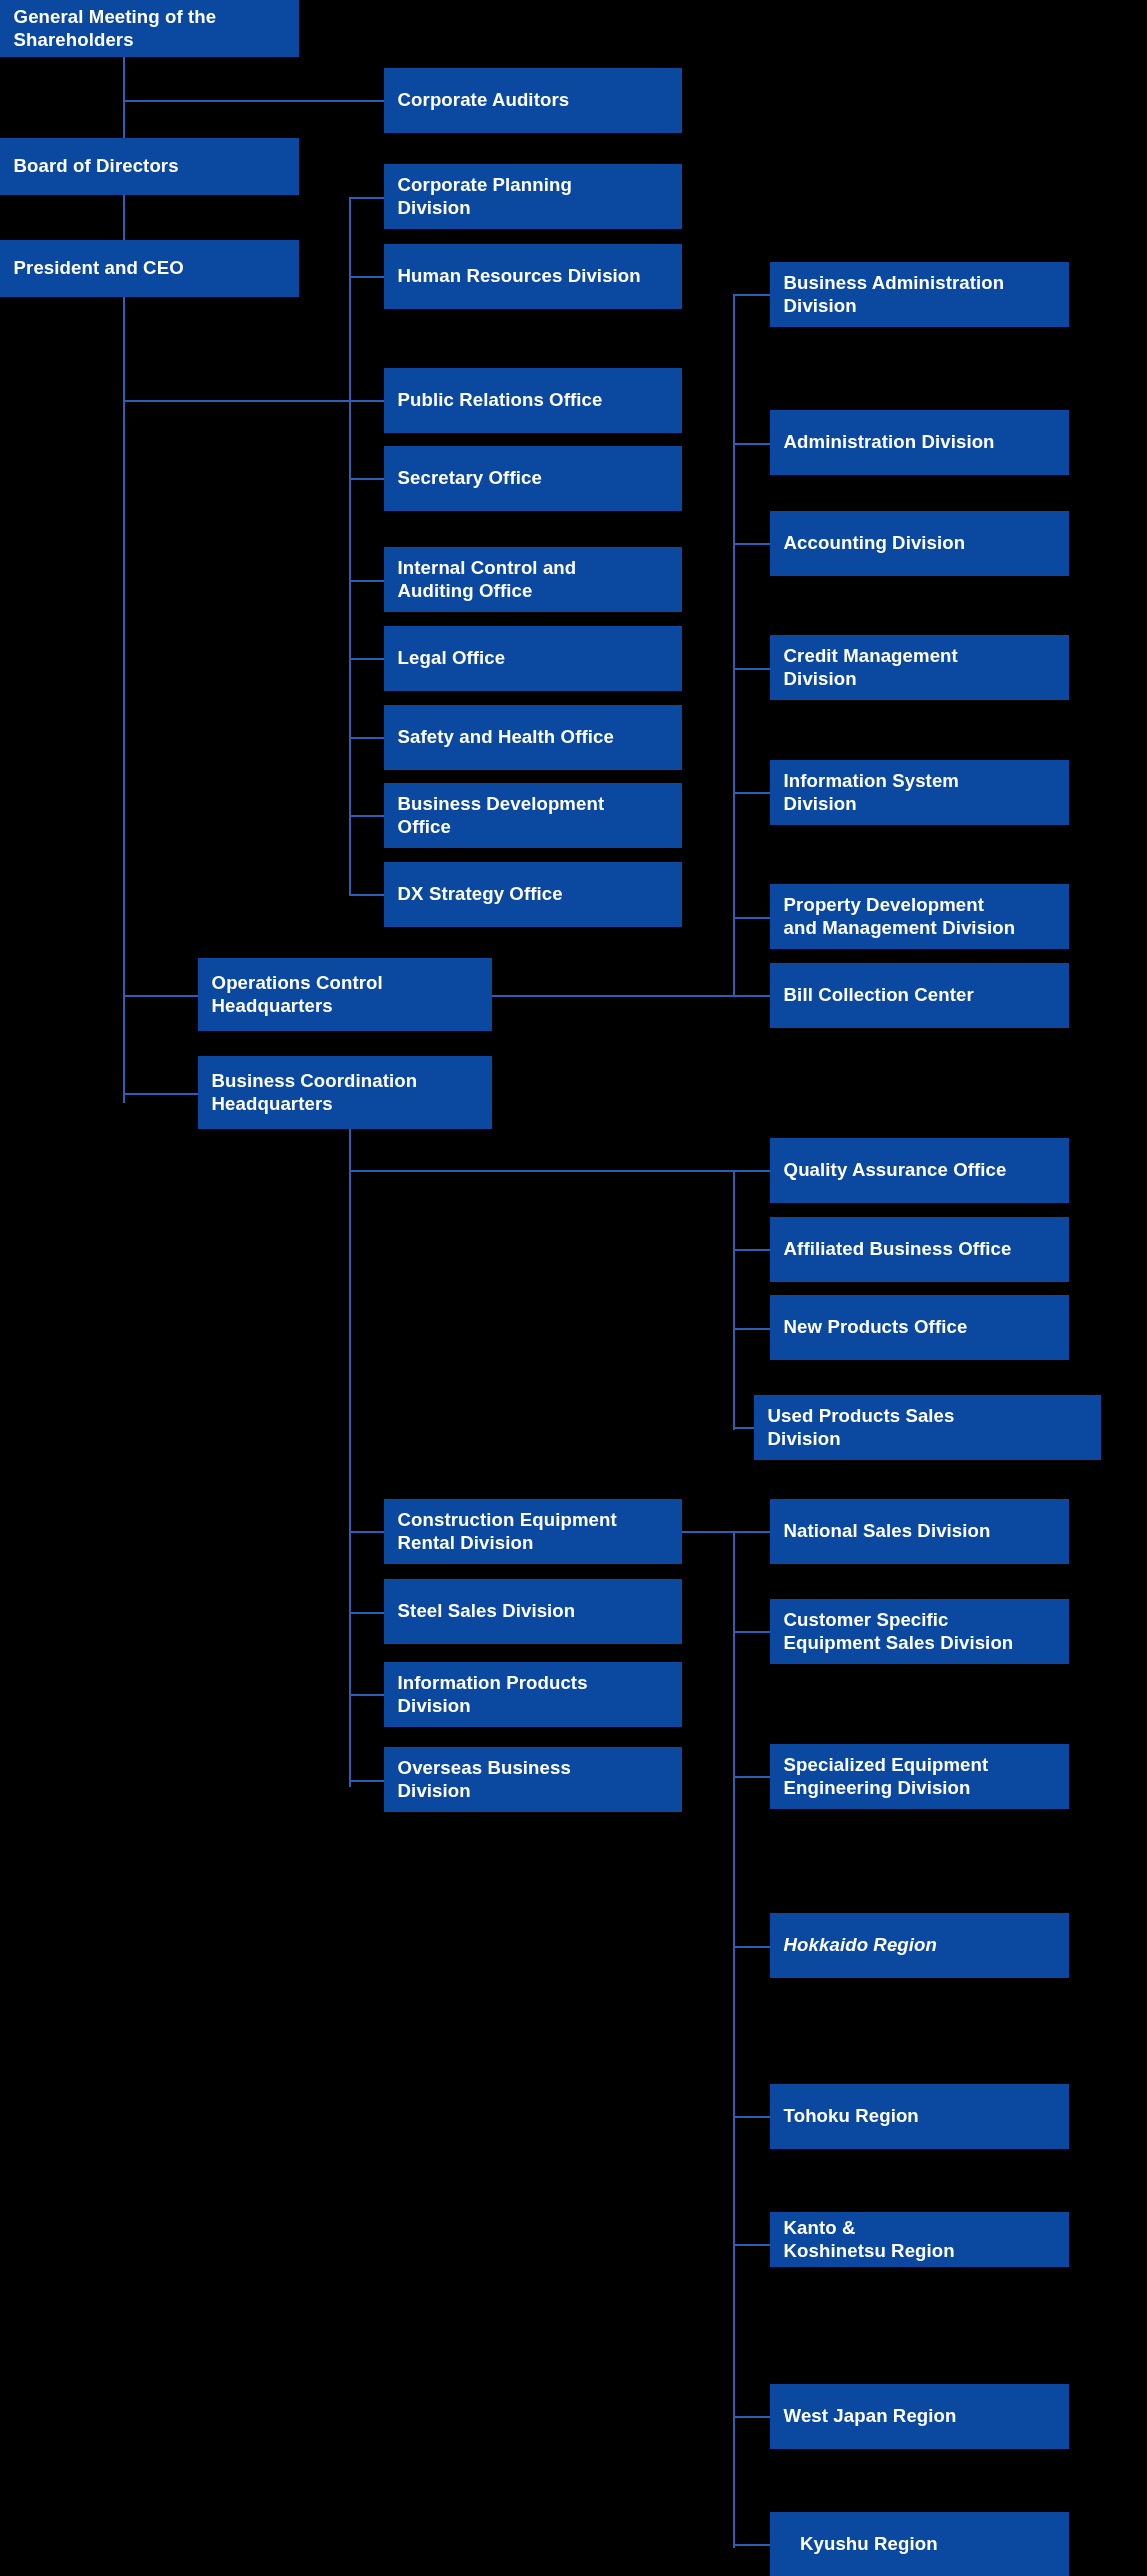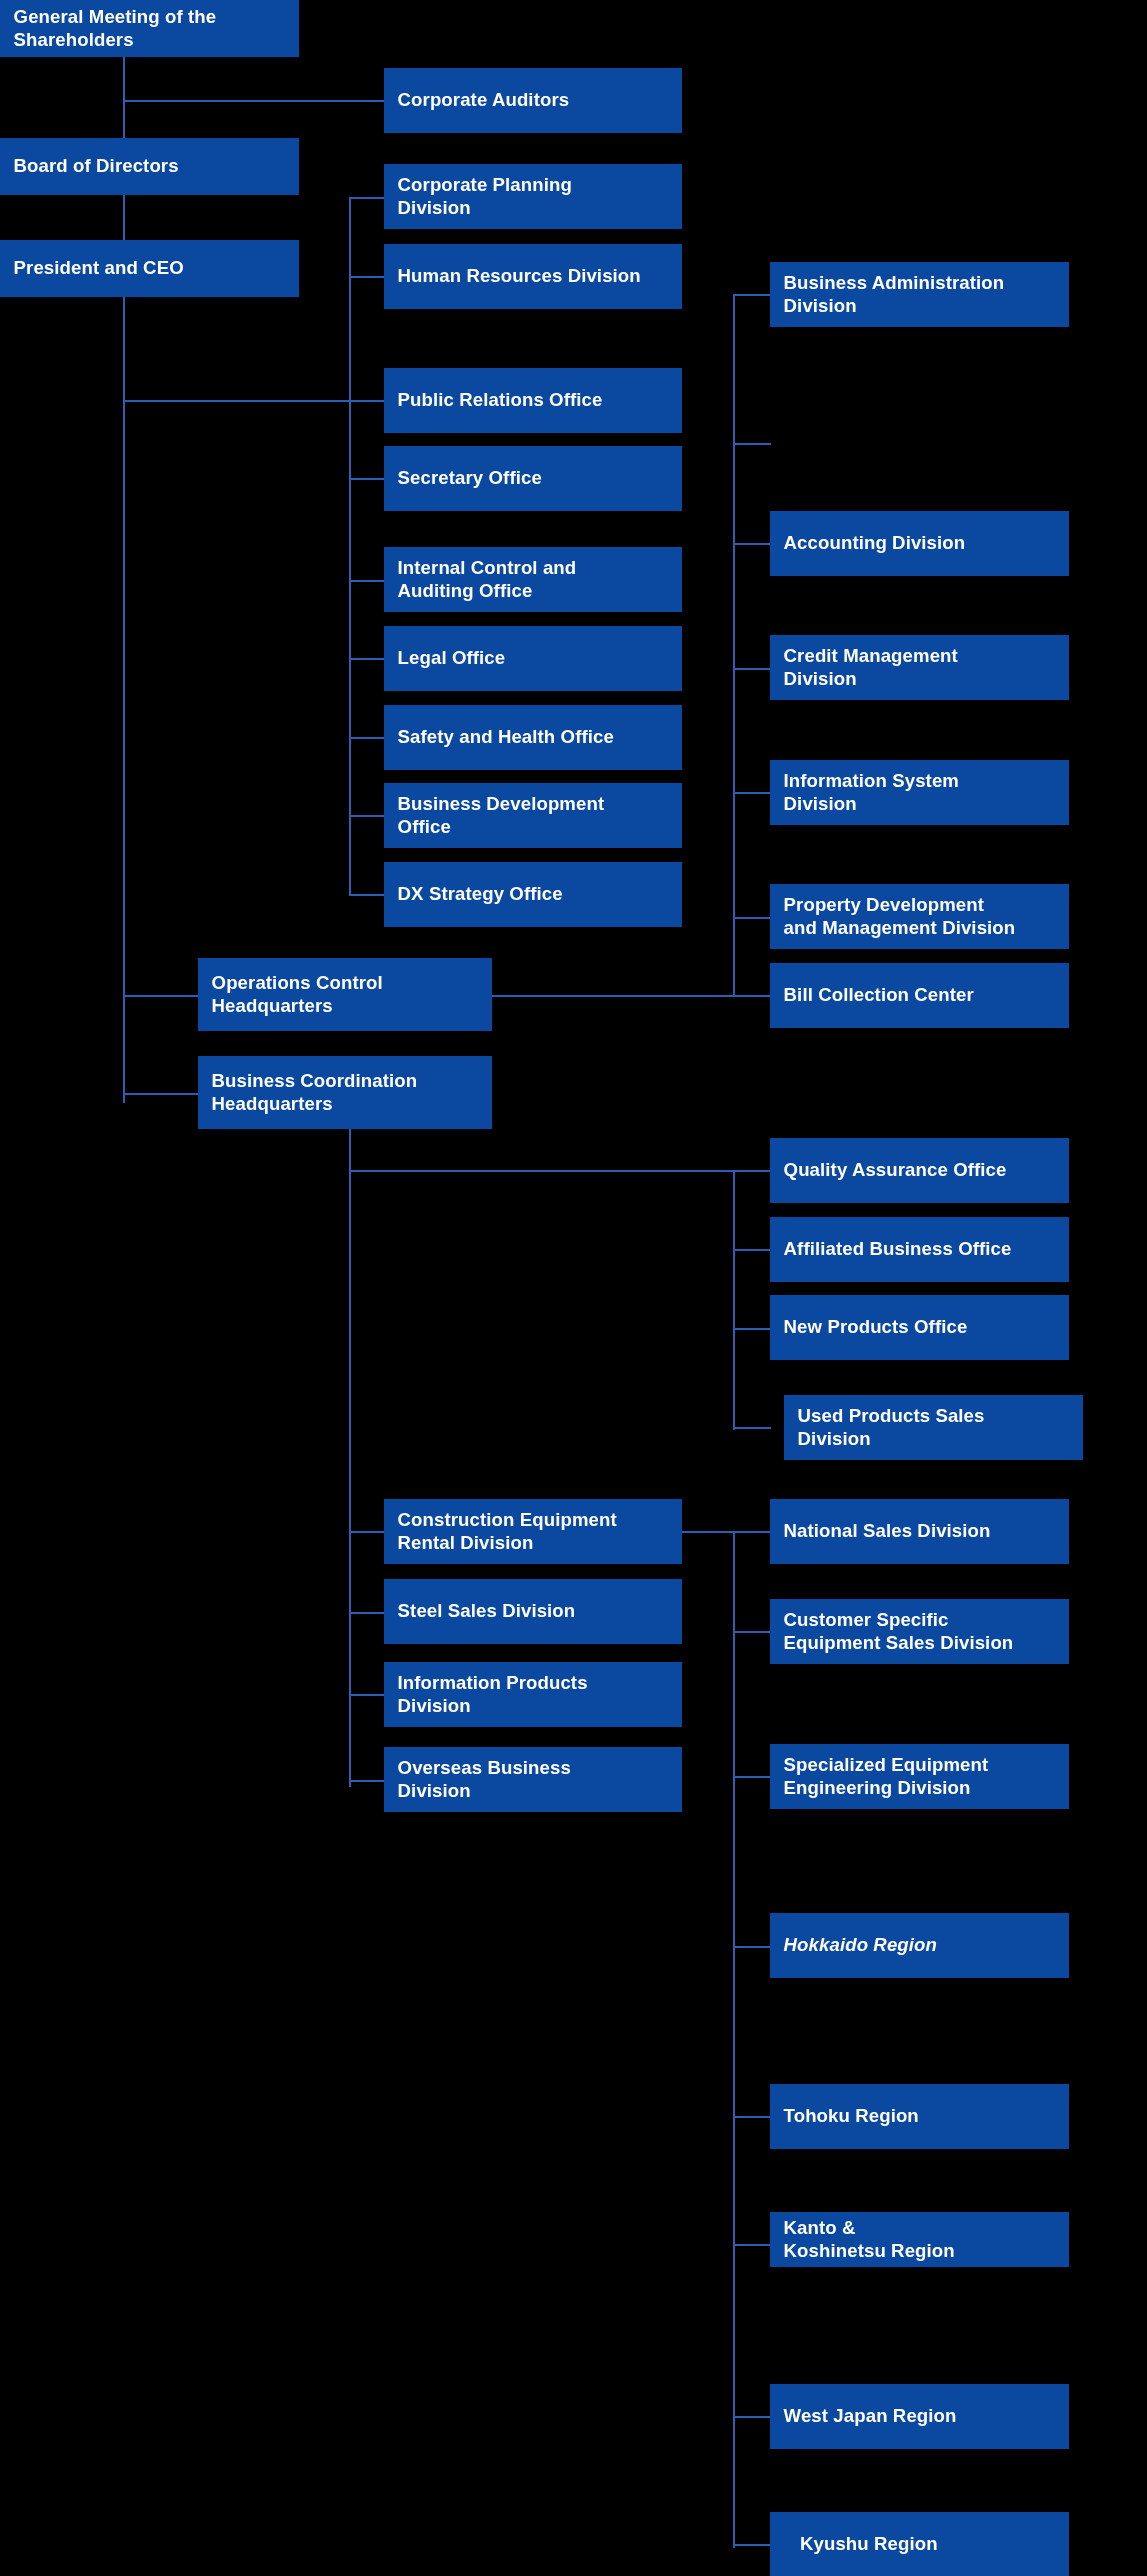--- a/index.html
+++ b/index.html
@@ -203,20 +203,23 @@
     </div>
   </div>
 
   <div class="node" style="left:770px; top:262px; width:299px; height:65px;">
     <div>
       <span>Business Administration</span>
       <span>Division</span>
     </div>
   </div>
 
+  <div class="node" style="left:770px; top:410px; width:299px; height:65px;">
+    <span>Administration Division</span>
+  </div>
 
   <div class="node" style="left:770px; top:511px; width:299px; height:65px;">
     <span>Accounting Division</span>
   </div>
 
   <div class="node" style="left:770px; top:635px; width:299px; height:65px;">
     <div>
       <span>Credit Management</span>
       <span>Division</span>
     </div>
@@ -245,21 +248,21 @@
   </div>
 
   <div class="node" style="left:770px; top:1217px; width:299px; height:65px;">
     <span>Affiliated Business Office</span>
   </div>
 
   <div class="node" style="left:770px; top:1295px; width:299px; height:65px;">
     <span>New Products Office</span>
   </div>
 
-  <div class="node" style="left:784px; top:1395px; width:299px; height:65px;">
+  <div class="node" style="left:754px; top:1395px; width:347px; height:65px;">
     <div>
       <span>Used Products Sales</span>
       <span>Division</span>
     </div>
   </div>
 
   <div class="node" style="left:770px; top:1499px; width:299px; height:65px;">
     <span>National Sales Division</span>
   </div>
 

